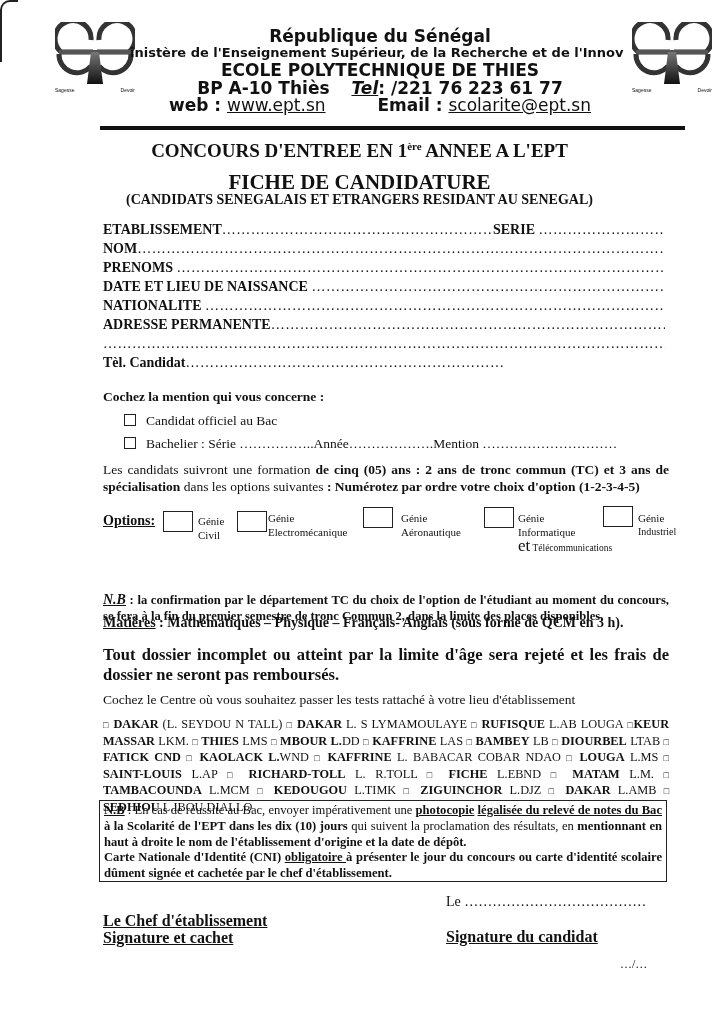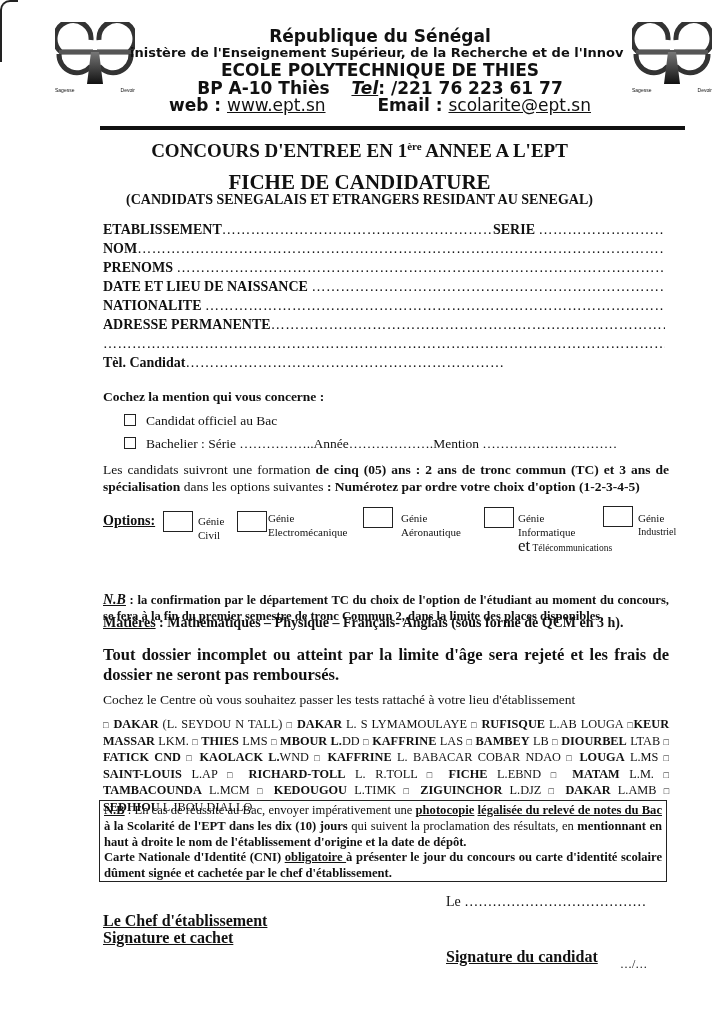--- a/index.html
+++ b/index.html
@@ -226,14 +226,14 @@
 </div>
 
 <div class="nb-box">
   <span class="u bold">N.B</span><span> : En cas de réussite au Bac, envoyer impérativement une </span><span class="u bold">photocopie</span> <span class="u bold">légalisée du relevé de notes du Bac</span><span class="bold"> à la Scolarité de l'EPT dans les dix (10) jours</span><span> qui suivent la proclamation des résultats, en </span><span class="bold">mentionnant en haut à droite le nom de l'établissement d'origine et la date de dépôt.</span><br>
   <span class="bold">Carte Nationale d'Identité (CNI) </span><span class="u bold">obligatoire </span><span class="bold"> à présenter le jour du concours ou carte d'identité scolaire dûment signée et cachetée par le chef d'établissement.</span>
 </div>
 
 <div class="body-text" style="top:893px; left:446px; width:220px; font-size:14px;">Le …………………………………</div>
 <div class="sig" style="left:103px; top:912px;">Le Chef d'établissement</div>
 <div class="sig" style="left:103px; top:929px;">Signature et cachet</div>
-<div class="sig" style="left:446px; top:928px;margin-top:20px;">Signature du candidat</div>
+<div class="sig" style="left:446px; top:928px;">Signature du candidat</div>
 <div class="body-text" style="top:956px; left:620px; width:40px; font-size:12px;">…/…</div>
 
 </body></html>

